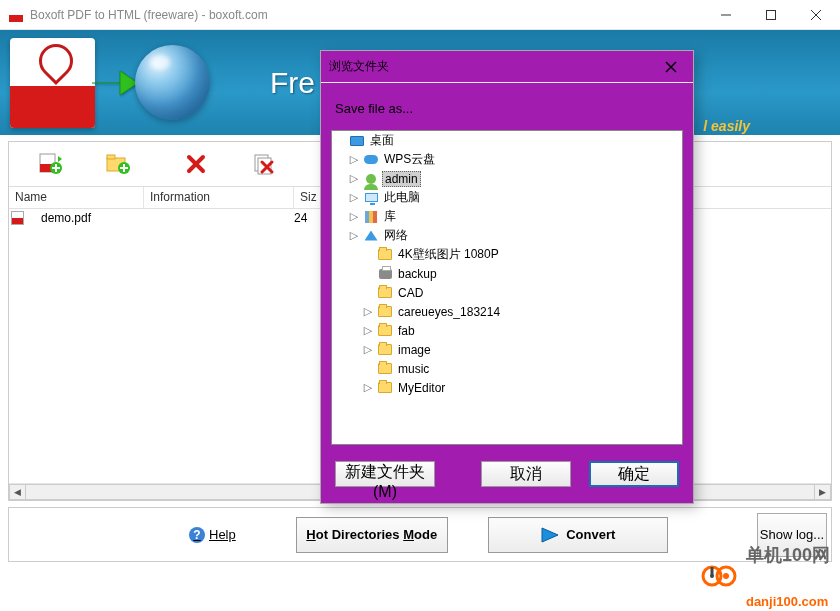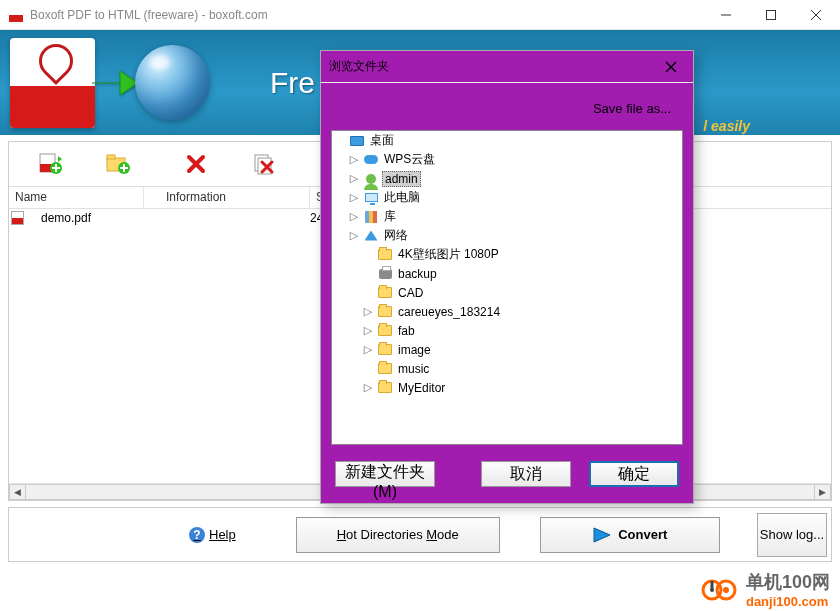--- a/index.html
+++ b/index.html
@@ -31,47 +31,47 @@
 .main-area { border: 1px solid #ccc; margin: 6px 8px 0 8px; background: #fff; }
 .toolbar { height: 45px; border-bottom: 1px solid #ddd; display: flex; align-items: center; padding: 0 8px; }
 .tool-btn { width: 32px; height: 32px; margin: 0 18px; display:flex; align-items:center; justify-content:center; cursor:pointer; }
 .tool-sep { width:1px; height:30px; background:transparent; margin: 0 4px; }
 
 
 .file-table { }
 .table-header { display:flex; height:22px; border-bottom:1px solid #e0e0e0; font-size:12px; color:#333; background:#fff; }
 .table-header > div { padding: 3px 6px; border-right:1px solid #e5e5e5; }
 .col-name { width: 135px; }
-.col-info { width: 150px; margin-left: 16px; }
+.col-info { width: 150px; }
 .col-size { width: 50px; }
 .table-row { display:flex; font-size:12px; height:18px; align-items:center; }
 .table-row .col-name { display:flex; align-items:center; gap:17px; padding-left:2px; }
 
 .scrollbar-h { height:17px; border-top:1px solid #e5e5e5; display:flex; align-items:stretch; }
 .sb-btn { width:17px; border:1px solid #ccc; background:#f0f0f0; display:flex; align-items:center; justify-content:center; font-size:9px; color:#555; cursor:pointer; }
 .sb-track { flex:1; background:#f0f0f0; border:1px solid #ccc; border-left:none; border-right:none; }
 
 
 .bottom-bar { border:1px solid #ccc; margin: 6px 8px 6px 8px; height:55px; display:flex; align-items:center; background:#fff; }
 .help-link { display:flex; align-items:center; gap:4px; margin-left: 180px; font-size:13px; text-decoration:underline; cursor:pointer; }
-.mode-btn { margin-left: 60px; width: 204px; height:36px; border:1px solid #999; background:linear-gradient(#fdfdfd,#ececec); font-size:13px; font-weight:normal; cursor:pointer; }
+.mode-btn { margin-left: 60px; width: 152px; height:36px; border:1px solid #999; background:linear-gradient(#fdfdfd,#ececec); font-size:13px; font-weight:bold; cursor:pointer; }
 .convert-btn { margin-left: 40px; width: 180px; height:36px; border:1px solid #999; background:linear-gradient(#fdfdfd,#ececec); font-size:13px; font-weight:bold; cursor:pointer; display:flex; align-items:center; justify-content:center; gap:6px; }
 .showlog-btn { width: 70px; height:44px; border:1px solid #aaa; background:linear-gradient(#fdfdfd,#ececec); font-size:13px; cursor:pointer; margin-left:auto; margin-right:4px; }
 
 
 .watermark { position:absolute; right:10px; bottom:2px; display:flex; align-items:center; gap:6px; font-size:18px; color:#666; font-weight:bold; }
-.watermark .orange { color:#ff6600; }
+.watermark .orange { color:#ff6600;margin-top:27px; }
 .wm-logo { width:40px; height:26px; }
 
 
 .dialog { position:absolute; top:50px; left:320px; width:374px; height:454px; background:#a21caf; border:1px solid #aaa; box-shadow: 4px 4px 12px rgba(0,0,0,.25); display:flex; flex-direction:column; }
 .dialog-titlebar { height:32px; display:flex; align-items:center; padding:0 8px; font-size:12px; border-bottom:1px solid #eee; }
 .dialog-titlebar .dlg-title { flex:1; }
 .dialog-close { width:28px; height:24px; display:flex; align-items:center; justify-content:center; cursor:pointer; }
-.dialog .prompt { padding: 18px 22px 14px 14px; font-size:13px;text-align:right; }
+.dialog .prompt { padding: 18px 22px 14px 14px; font-size:13px; }
 .tree-box { flex:1; margin: 0 10px; border:1px solid #888; overflow:auto; font-size:12px; background:#fff; }
 .tree-item { display:flex; align-items:center; height:19px; padding:0 2px; white-space:nowrap; cursor:default; }
 .tree-item .expander { width:12px; display:inline-flex; justify-content:center; color:#666; cursor:pointer; font-size:11px; }
 .tree-item .ticon { width:16px; height:16px; margin:0 3px; display:inline-flex; align-items:center; justify-content:center; }
 .tree-item.selected .label { background:#d0d0d0; border:1px dotted #666; padding:0 2px; }
 .tree-item .label { padding:0 2px;text-align:right; }
 .depth-0 { padding-left: 2px; }
 .depth-1 { padding-left: 16px; }
 .depth-2 { padding-left: 30px; }
 

